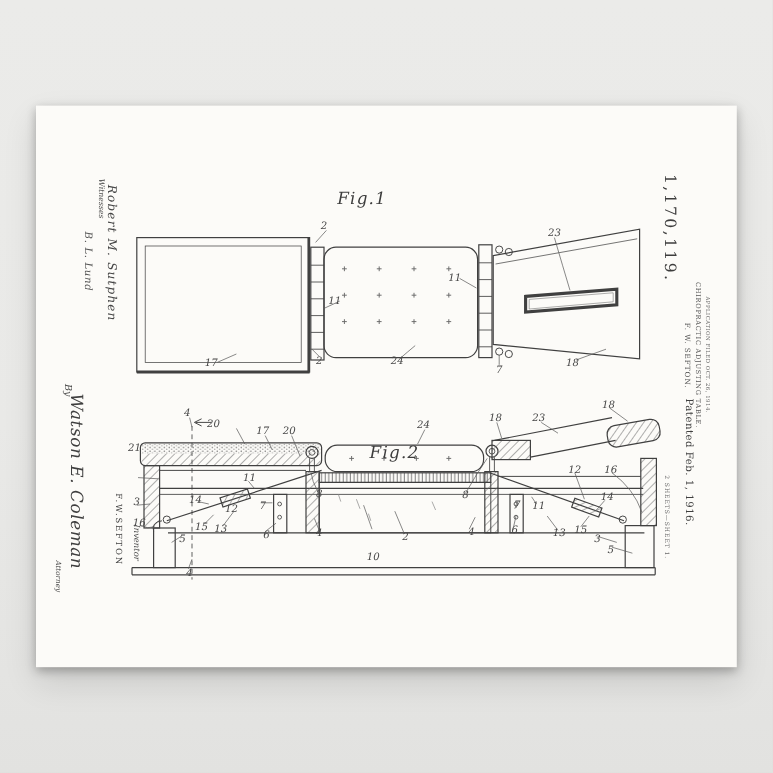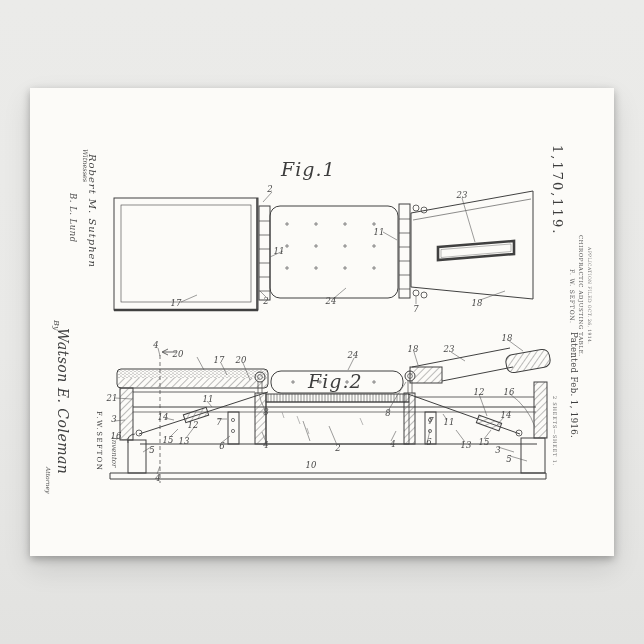--- a/index.html
+++ b/index.html
@@ -20,21 +20,21 @@
   .patented{left:569px;top:332px;font-size:8.5px;letter-spacing:.4px;color:#3f3f3f;}
   .sheet{left:552px;top:396px;font-size:5px;letter-spacing:.8px;color:#6a6a6a;}
   .wit-label{left:81px;top:149px;font-size:6.5px;}
   .wit-sig1{left:87px;top:154px;font-size:10px;letter-spacing:1px;color:#454545;}
   .wit-sig2{left:68px;top:193px;font-size:8.5px;letter-spacing:.5px;color:#565656;}
   .by-label{left:52px;top:320px;font-size:8px;}
   .atty-sig{left:56px;top:328px;font-size:14px;letter-spacing:.5px;color:#3f3f3f;}
   .atty-label{left:45px;top:467px;font-size:6px;}
   .inv-name{left:95px;top:411px;font-size:7px;letter-spacing:1.5px;font-style:normal;color:#3f3f3f;}
   .inv-label{left:110px;top:437px;font-size:7px;}
-  .fig-label{position:absolute;font-style:italic;font-size:19px;letter-spacing:1px;color:#3d3d3d;}
+  .fig-label{position:absolute;font-style:italic;font-size:14px;letter-spacing:1px;color:#3d3d3d;}
   .fig1-label{left:281px;top:158px;}
   .fig2-label{left:308px;top:326px;margin-top:44px;}
   .callouts{position:absolute;left:0;top:0;width:644px;height:644px;pointer-events:none;}
   .callout{position:absolute;transform:translate(-50%,-50%);
     font:italic 8.5px "DejaVu Serif", serif;color:#474747;white-space:nowrap;}
 </style>
 </head>
 <body>
 
 <div class="scene">
@@ -180,21 +180,21 @@
     </div>
   <div class="callouts">
       <span class="callout" style="left: 156px; top: 345px;">4</span>
       <span class="callout" style="left: 178px; top: 354px;">20</span>
       <span class="callout" style="left: 219px; top: 360px;">17</span>
       <span class="callout" style="left: 241px; top: 360px;">20</span>
       <span class="callout" style="left: 353px; top: 355px;">24</span>
       <span class="callout" style="left: 413px; top: 349px;">18</span>
       <span class="callout" style="left: 449px; top: 349px;">23</span>
       <span class="callout" style="left: 507px; top: 338px;">18</span>
-      <span class="callout" style="left: 112px; top: 398px;">21</span>
+      <span class="callout" style="left: 112px; top: 374px;">21</span>
       <span class="callout" style="left: 114px; top: 419px;">3</span>
       <span class="callout" style="left: 116px; top: 436px;">16</span>
       <span class="callout" style="left: 163px; top: 417px;">14</span>
       <span class="callout" style="left: 208px; top: 399px;">11</span>
       <span class="callout" style="left: 193px; top: 425px;">12</span>
       <span class="callout" style="left: 219px; top: 422px;">7</span>
       <span class="callout" style="left: 168px; top: 440px;">15</span>
       <span class="callout" style="left: 184px; top: 441px;">13</span>
       <span class="callout" style="left: 152px; top: 450px;">5</span>
       <span class="callout" style="left: 222px; top: 446px;">6</span>

